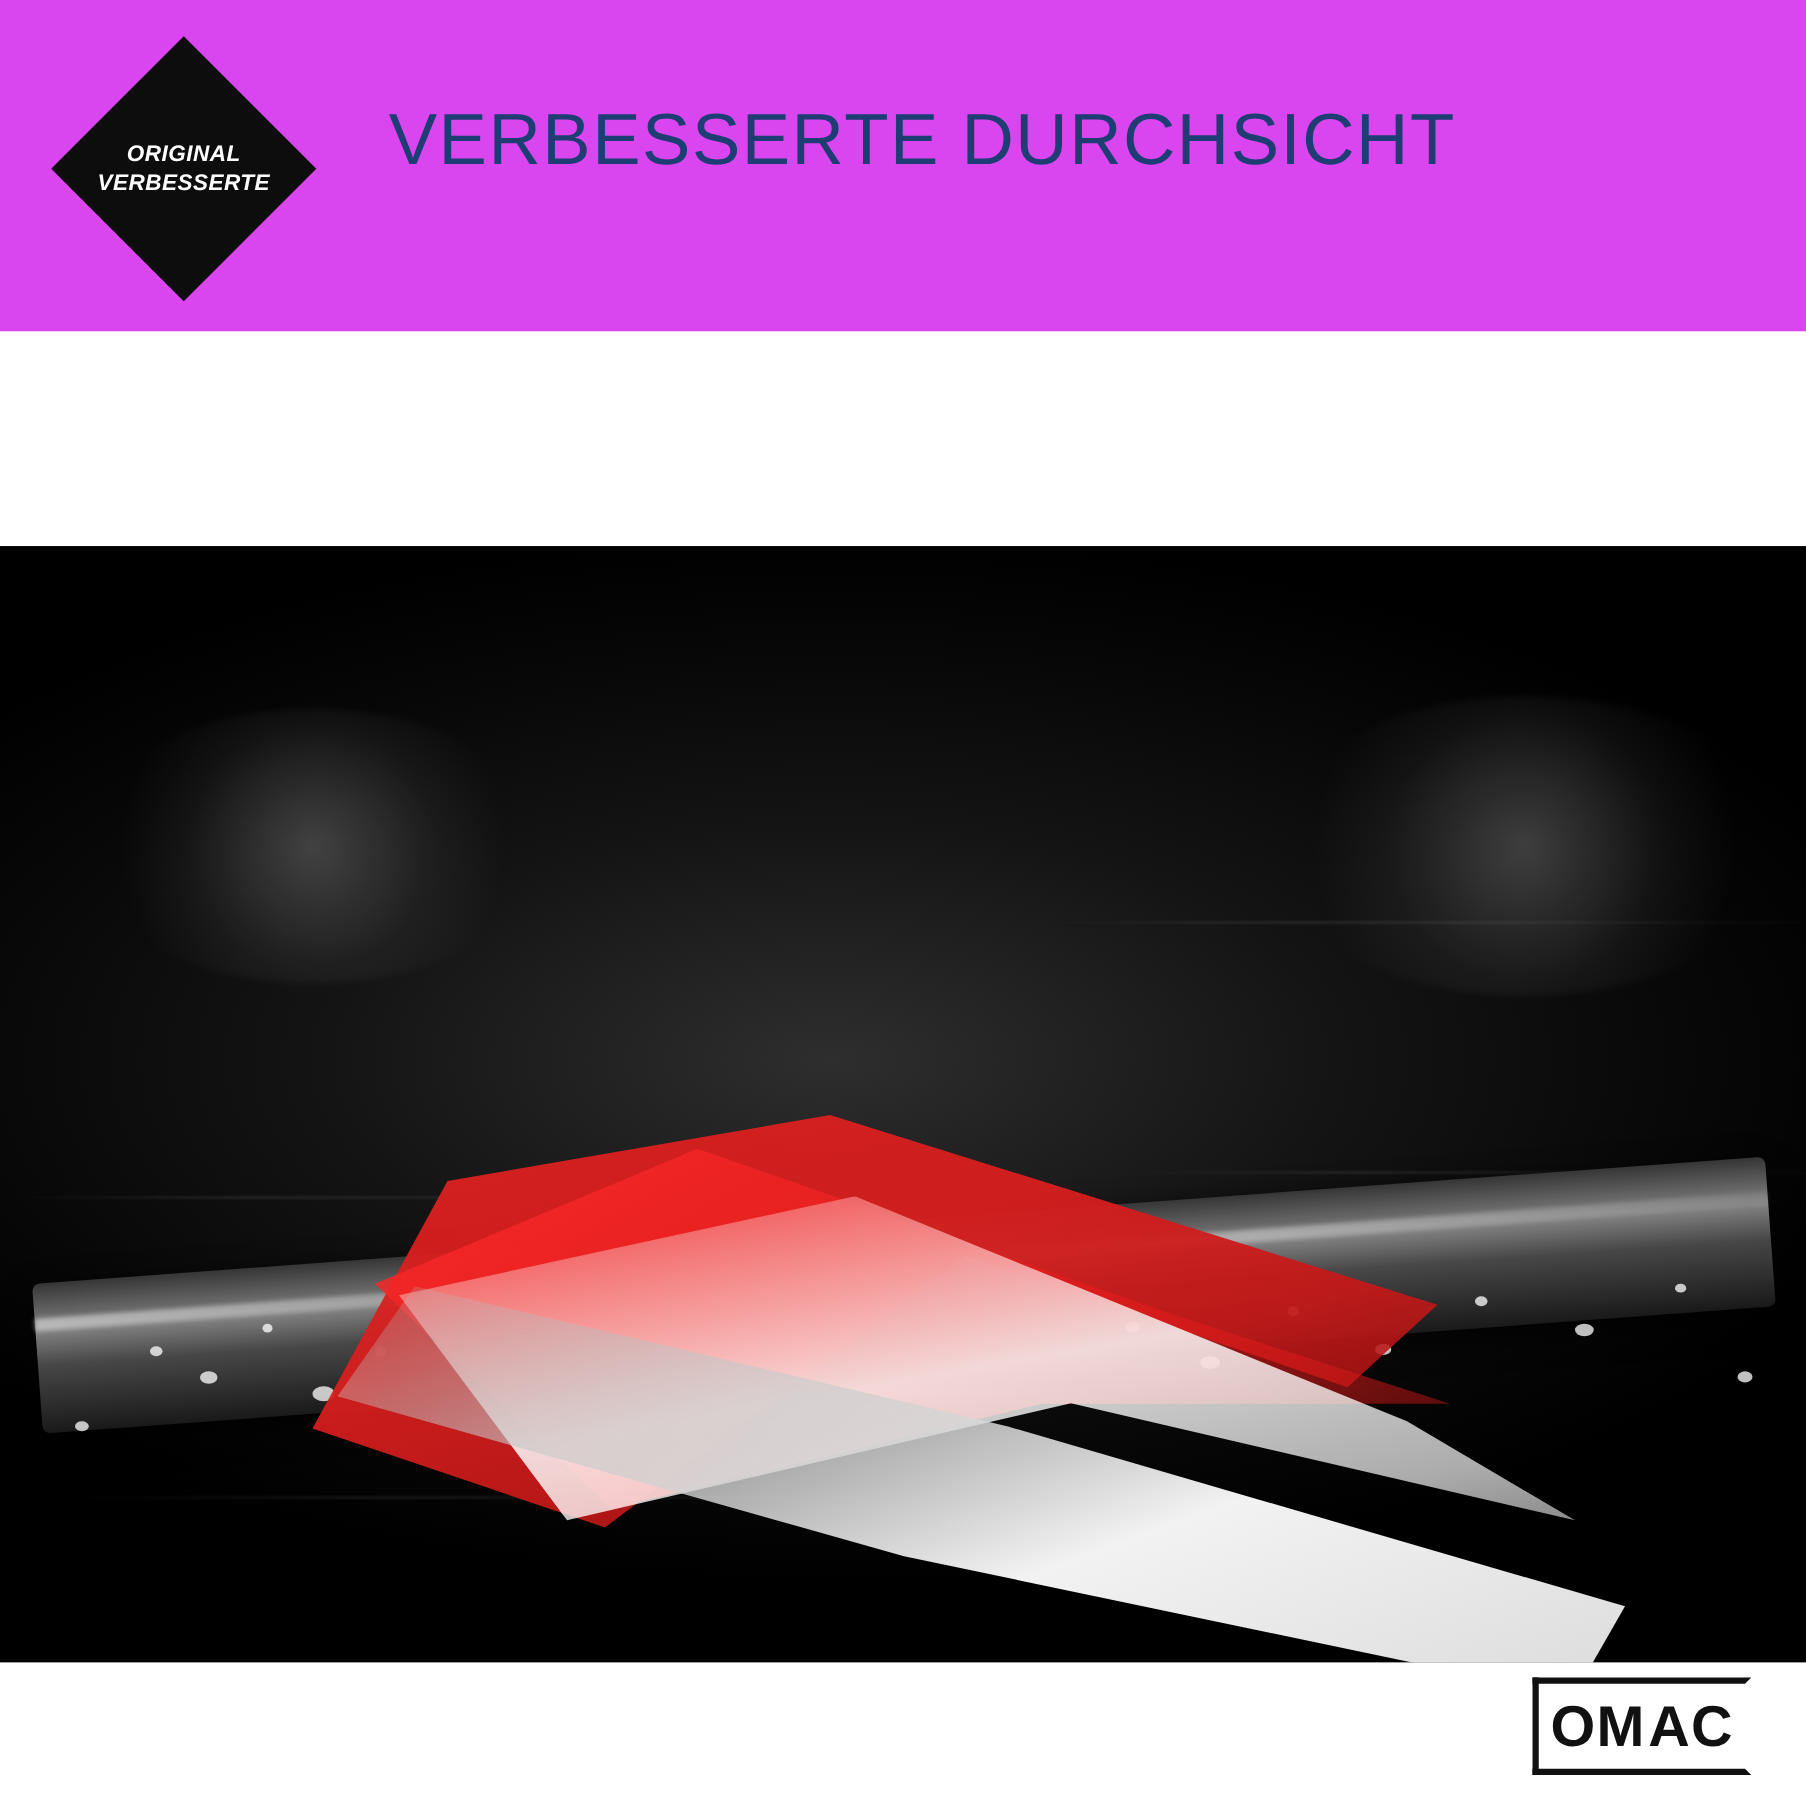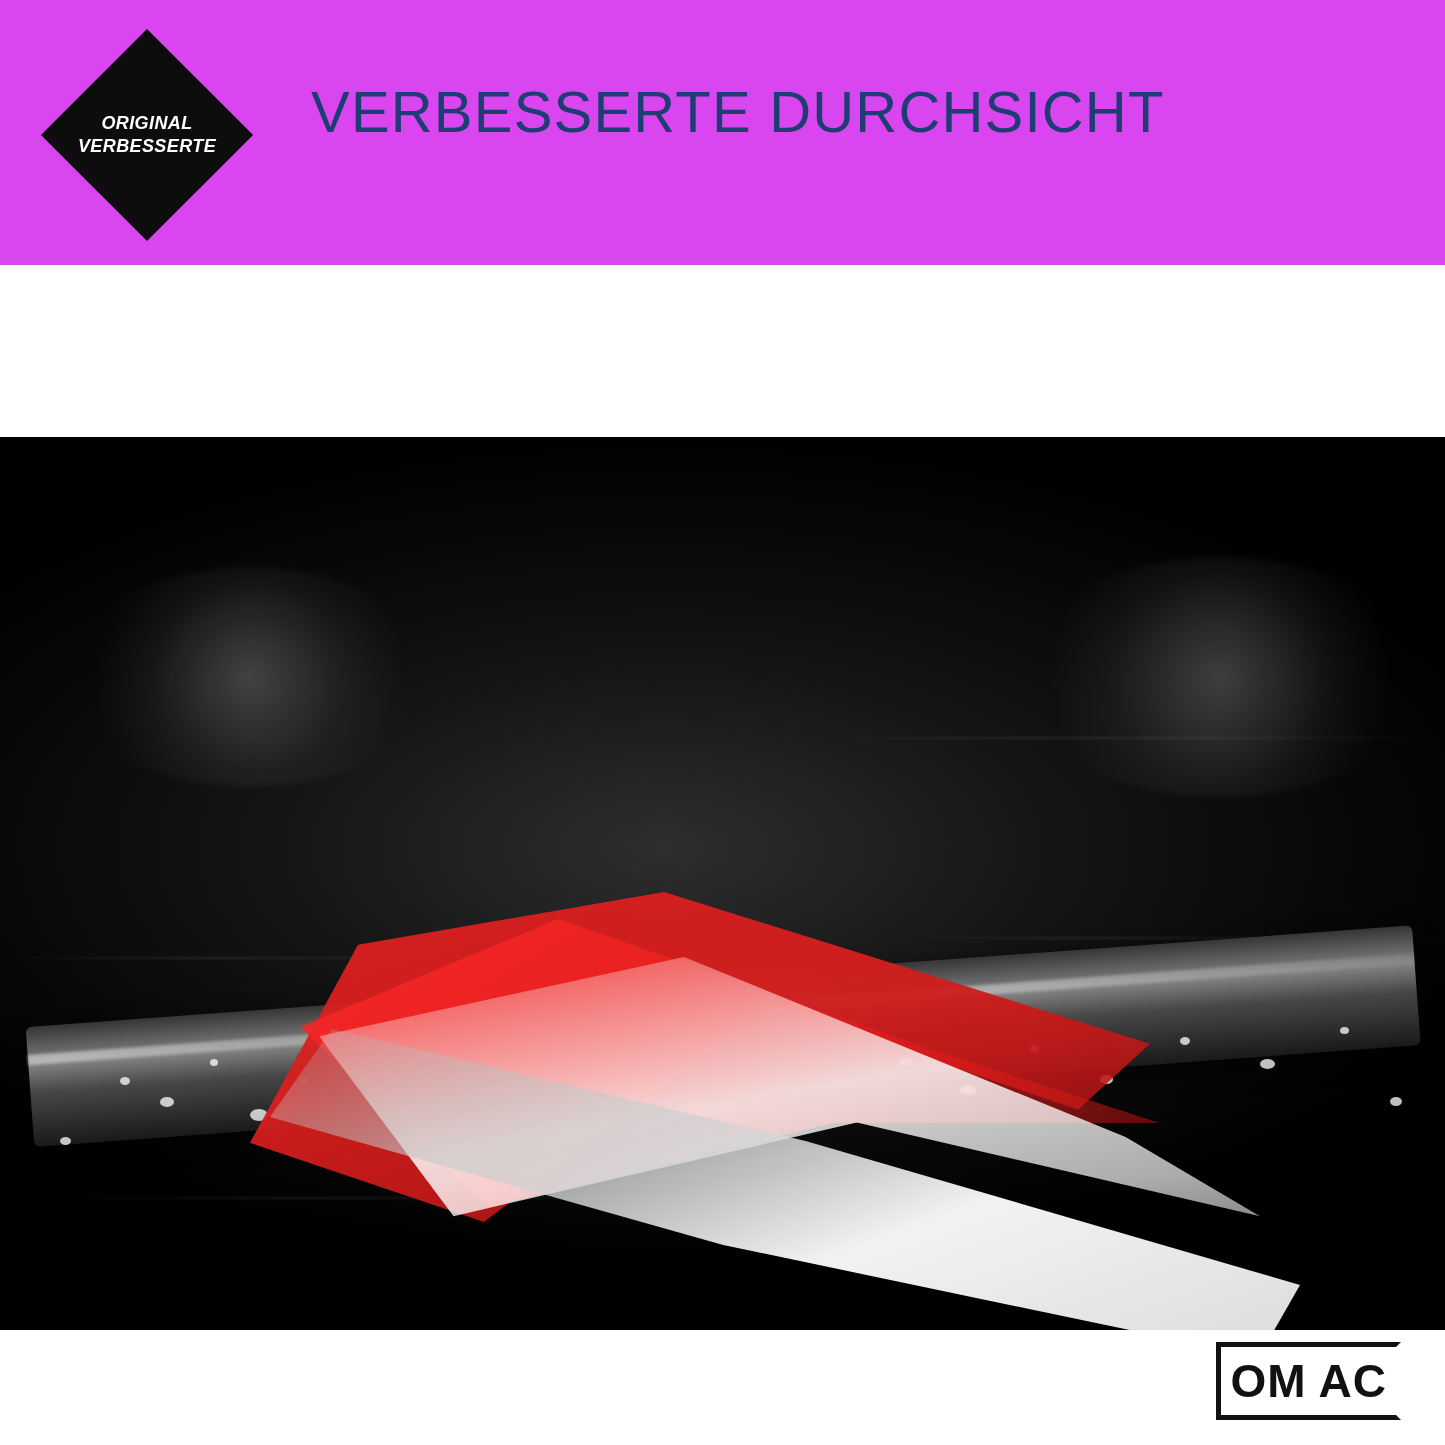--- a/index.html
+++ b/index.html
@@ -163,21 +163,21 @@
     position: absolute;
     left: 0; top: 1330px;
     width: 100%; height: 115px;
     background: #ffffff;
   }
   .logo {
     position: absolute;
     right: 58px; top: 24px;
     display: flex;
     align-items: center;
-    gap: 12px;
+    gap: 2px;
   }
   .logo-text {
     font-size: 46px;
     font-weight: bold;
     letter-spacing: 1px;
     color: #111111;
   }
   .logo-frame {
     position: absolute;
     left: -14px; top: -12px;

